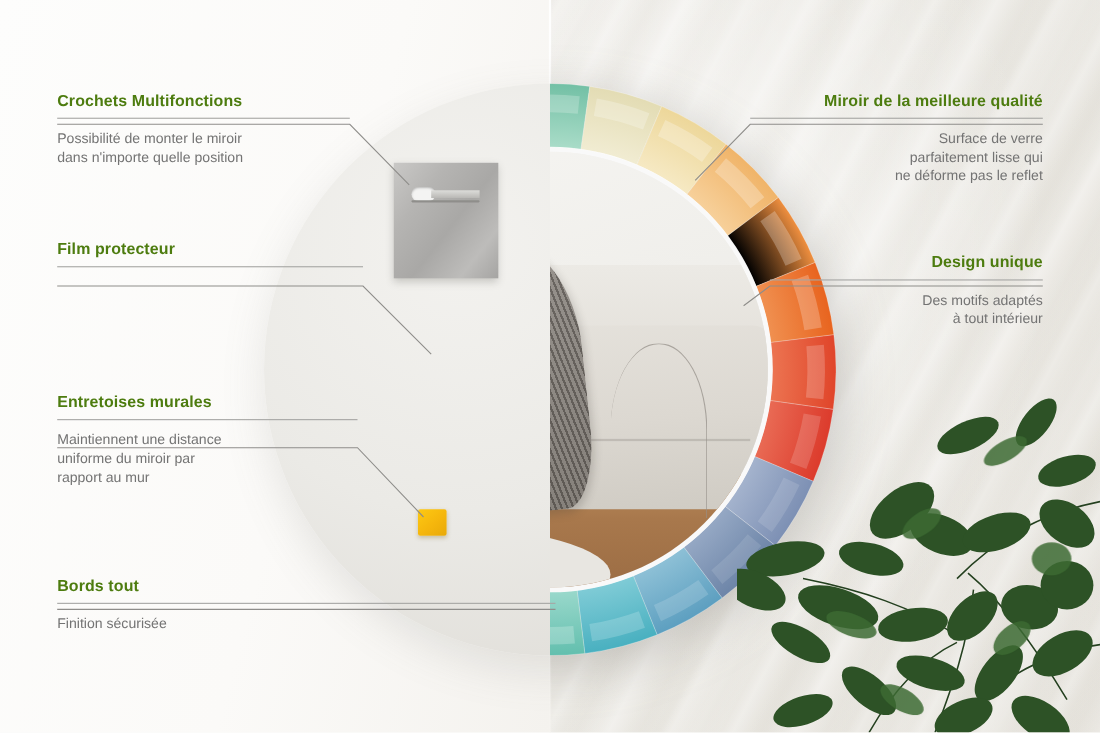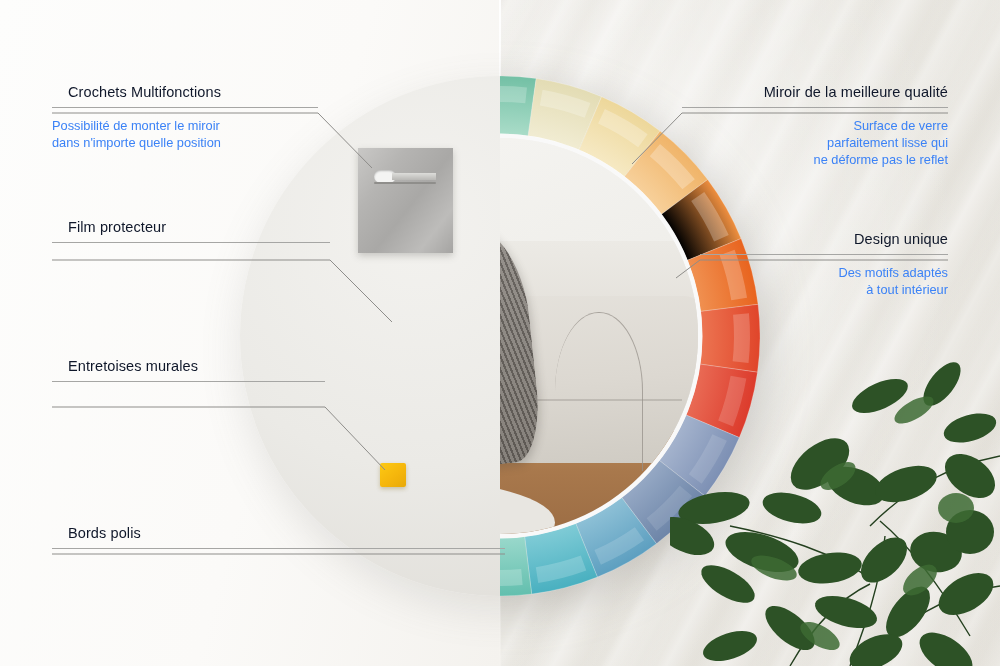--- a/index.html
+++ b/index.html
@@ -150,29 +150,29 @@
     border:1.6px solid rgba(150,145,138,.75);
     border-radius:50% 50% 0 0;
     border-bottom:none; border-left:none;
   }
 
   
   .lines { position:absolute; left:0; top:0; width:1000px; height:666px; }
 
   .label { position:absolute; }
   .label h3 {
-    font-size:14.5px; font-weight:normal; color:#0f172a;
-    letter-spacing:.1px; white-space:nowrap;margin-left:16px;
+    font-size:14.5px; font-weight:bold; color:#4d7c0f;
+    letter-spacing:.1px; white-space:nowrap;
   }
   .label .rule {
     height:1px; background:#a6a6a4; margin-top:7px;
   }
   .label p {
     margin-top:9px; font-size:12.8px; line-height:17px;
-    color:#3b82f6; white-space:pre-line;
+    color:#737373; white-space:pre-line;
   }
   .label.right { text-align:right; }
 
   
   .foliage {
     position:absolute; right:0; bottom:0; width:330px; height:330px;
     pointer-events:none;
   }
   .foliage svg { width:100%; height:100%; display:block; }
 </style>
@@ -386,25 +386,29 @@
   </div>
 
   <div class="label" style="left:52px; top:219px; width:278px;">
     <h3>Film protecteur</h3>
     <div class="rule"></div>
   </div>
 
   <div class="label" style="left:52px; top:358px; width:273px;">
     <h3>Entretoises murales</h3>
     <div class="rule"></div>
+    <p>Maintiennent une distance
+uniforme du miroir par
+rapport au mur</p>
   </div>
 
   <div class="label" style="left:52px; top:525px; width:453px;">
-    <h3>Bords polis</h3>
-    <div class="rule"></div>
+    <h3>Bords tout</h3>
+    <div class="rule"></div>
+    <p>Finition sécurisée</p>
   </div>
 
   <div class="label right" style="left:700px; top:231px; width:248px;">
     <h3>Design unique</h3>
     <div class="rule"></div>
     <p>Des motifs adaptés
 à tout intérieur</p>
   </div>
 
   <div class="label right" style="left:682px; top:84px; width:266px;">

